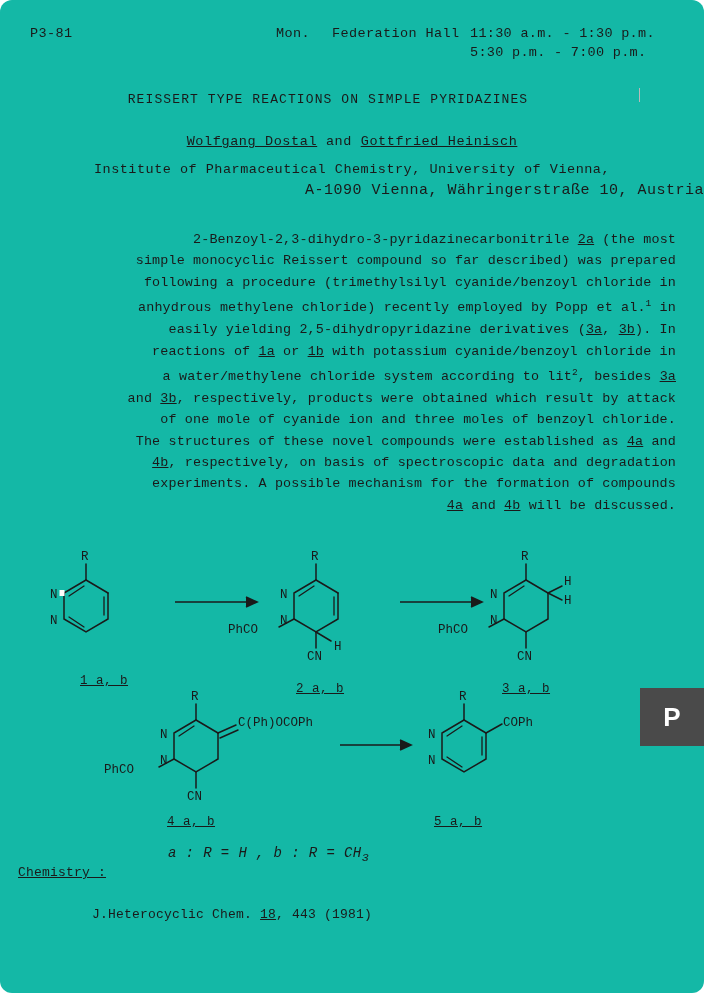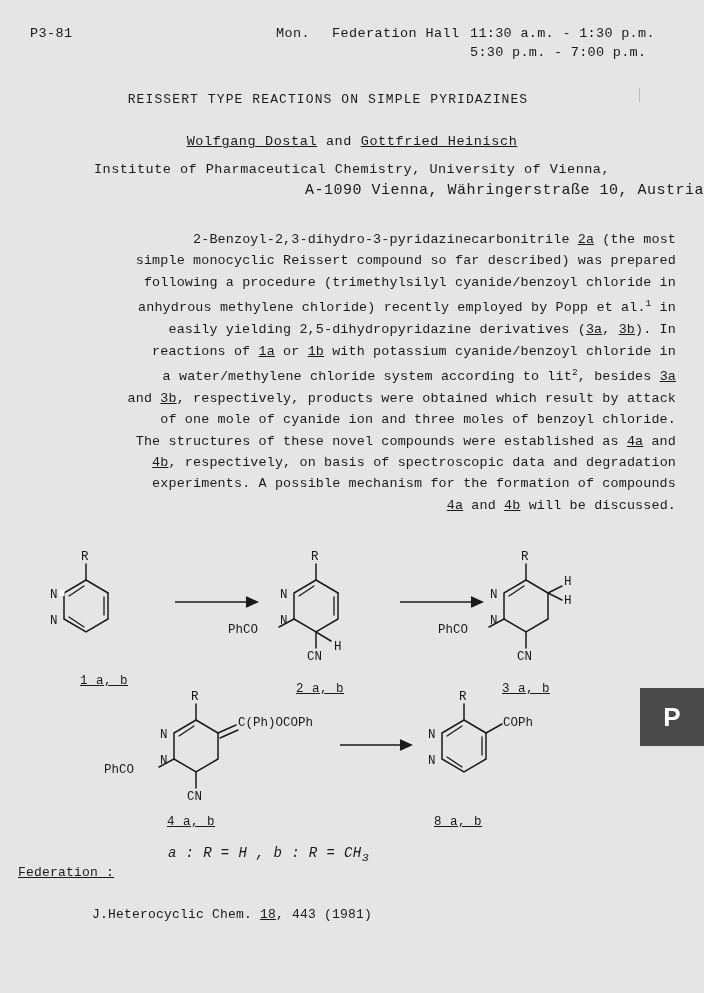--- a/index.html
+++ b/index.html
@@ -11,21 +11,22 @@
     width: 704px;
     height: 993px;
     position: relative;
     font-family: "Liberation Mono", monospace;
     color: #1a1a1a;
     overflow: hidden;
   }
   .page {
     position: absolute;
     inset: 0;
-    background: #e5e5e5;
+    background: #14b8a6;
+    border-radius: 12px;
   }
 
   
   .hdr {
     position: absolute;
     top: 26px;
     left: 0;
     width: 704px;
     height: 46px;
   }
@@ -335,29 +336,29 @@
         <text x="428" y="198">N</text>
         <text x="428" y="224">N</text>
         <text x="503" y="186">COPh</text>
       </g>
     </svg>
 
     <div class="lbl" style="left:80px; top:134px;">1 a, b</div>
     <div class="lbl" style="left:288px; top:142px;margin-left:8px;">2 a, b</div>
     <div class="lbl" style="left:502px; top:142px;">3 a, b</div>
     <div class="lbl" style="left:167px; top:275px;">4 a, b</div>
-    <div class="lbl" style="left:434px; top:275px;">8 a, b</div>
+    <div class="lbl" style="left:434px; top:275px;">5 a, b</div>
 
     <div class="cond" style="left:168px; top:305px; text-decoration:none;">
       <span>a : R = H  ,  b : R = CH<sub>3</sub></span>
     </div>
   </div>
 
   <div class="refs">
-    <div class="rhead">Federation :</div>
+    <div class="rhead">Chemistry :</div>
     <div class="rline">
       <span style="display:inline-block;width:26px"></span><span>J.Heterocyclic Chem. </span><u>18</u><span>, 443 (1981)</span>
     </div>
 
   </div>
 
   <div class="pmark">P</div>
 
 </div>
 

